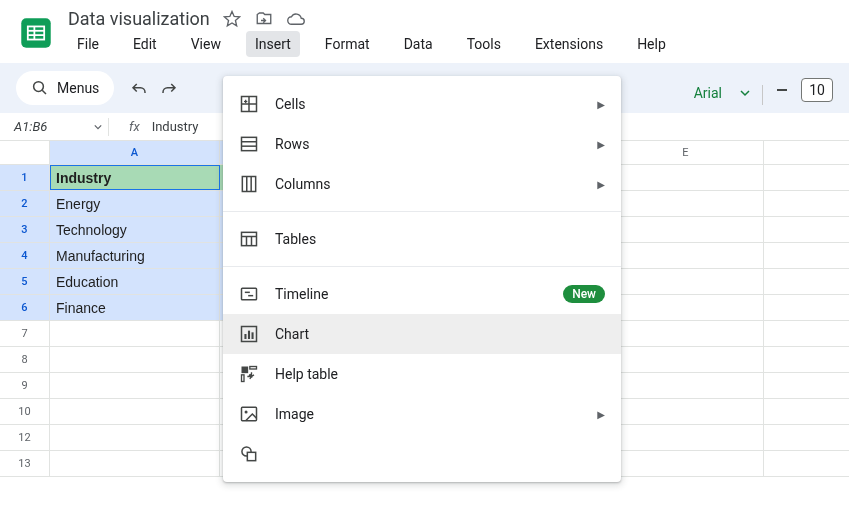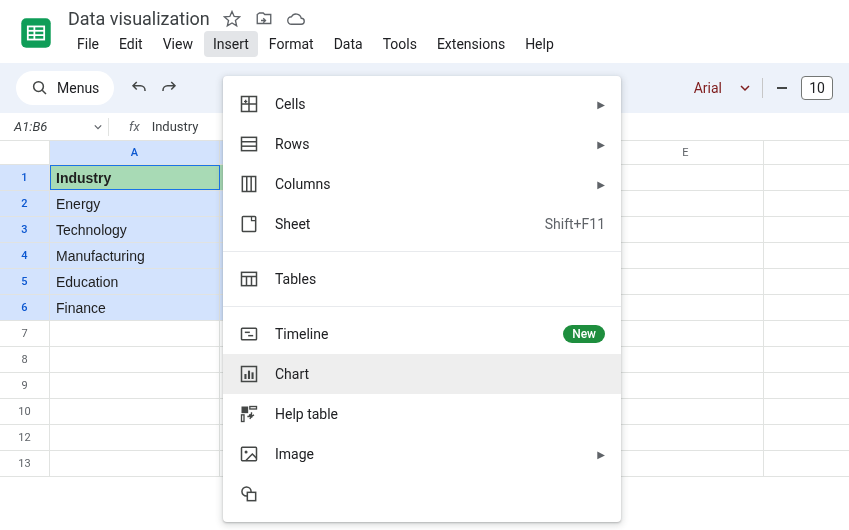--- a/index.html
+++ b/index.html
@@ -7,30 +7,30 @@
     
     .header { padding: 8px 16px 0; }
     .title-row { display: flex; align-items: center; gap: 8px; }
     .sheets-logo { width: 40px; height: 40px; display: flex; align-items: center; justify-content: center; }
     .sheets-logo svg { width: 36px; height: 36px; }
     .doc-info { flex: 1; }
     .doc-title-row { display: flex; align-items: center; gap: 12px; padding-left: 4px; }
     .doc-title { font-size: 18px; color: #3c4043; font-weight: 400; }
     .title-icon { width: 20px; height: 20px; color: #5f6368; cursor: pointer; display: flex; align-items: center; justify-content: center; }
     
-    .menubar { display: flex; gap: 2px; padding-left: 4px; margin-top: 2px; }
+    .menubar { display: flex; gap: 16px; padding-left: 4px; margin-top: 2px; }
     .menu-item { padding: 5px 9px; font-size: 14px; color: #202124; cursor: pointer; border-radius: 4px; }
     .menu-item.active { background: #e3e5e8; }
     
     .toolbar-wrap { padding: 8px 16px; background: #edf2fa; border-radius: 0; margin-top: 6px; }
-    .toolbar { display: flex; align-items: center; background: #edf2fa; }
+    .toolbar { display: flex; align-items: flex-end; background: #edf2fa; }
     .search-pill { display: flex; align-items: center; gap: 8px; background: #fff; border-radius: 20px; padding: 7px 14px; cursor: pointer; border: 1px solid transparent; }
     .tb-btn { width: 30px; height: 30px; display: flex; align-items: center; justify-content: center; color: #444746; cursor: pointer; border-radius: 4px; }
     .tb-sep { width: 1px; height: 20px; background: #c7c7c7; margin: 0 4px; }
-    .font-select { display: flex; align-items: center; gap: 18px; padding: 4px 8px; cursor: pointer; color: #7f1d1d; border-radius: 4px; }
+    .font-select { display: flex; align-items: center; gap: 18px; padding: 4px 8px; cursor: pointer; color: #15803d; border-radius: 4px; }
     .size-box { display: flex; align-items: center; gap: 4px; }
     .size-input { width: 32px; height: 24px; border: 1px solid #747775; border-radius: 4px; text-align: center; font-size: 14px; background: #fff; display: flex; align-items: center; justify-content: center; }
     
     .formula-row { display: flex; align-items: center; border-bottom: 1px solid #e1e3e1; height: 28px; padding: 0 8px; }
     .name-box { display: flex; align-items: center; gap: 6px; width: 100px; padding: 2px 6px; font-size: 13px; color: #3c4043; font-style: italic; }
     .fx-label { font-style: italic; color: #5f6368; font-size: 13px; padding: 0 8px; margin-left: 12px; }
     .fx-sep { width: 1px; height: 18px; background: #e1e3e1; }
     .formula-val { font-size: 13px; color: #3c4043; padding-left: 4px; }
     
     .grid { position: relative; }
@@ -307,30 +307,20 @@
       <span class="dd-icon">
         <svg class="icon-svg" viewBox="0 0 24 24">
           <rect x="4" y="3" width="16" height="18" fill="none" stroke="currentColor" stroke-width="1.8"></rect>
           <line x1="9.3" y1="3" x2="9.3" y2="21" stroke="currentColor" stroke-width="1.8"></line>
           <line x1="14.6" y1="3" x2="14.6" y2="21" stroke="currentColor" stroke-width="1.8"></line>
         </svg>
       </span>
       <span class="dd-label">Columns</span>
       <span class="dd-arrow">▶</span>
     </div>
-    <div class="dd-item">
-      <span class="dd-icon">
-        <svg class="icon-svg" viewBox="0 0 24 24">
-          <rect x="4" y="3" width="16" height="18" rx="1" fill="none" stroke="currentColor" stroke-width="1.8"></rect>
-          <path d="M15 3v5h5" fill="none" stroke="currentColor" stroke-width="1.5"></path>
-        </svg>
-      </span>
-      <span class="dd-label">Sheet</span>
-      <span class="dd-shortcut">Shift+F11</span>
-    </div>
     <div class="dd-sep"></div>
     <div class="dd-item">
       <span class="dd-icon">
         <svg class="icon-svg" viewBox="0 0 24 24">
           <rect x="3" y="4" width="18" height="16" fill="none" stroke="currentColor" stroke-width="1.8"></rect>
           <line x1="3" y1="9" x2="21" y2="9" stroke="currentColor" stroke-width="1.8"></line>
           <line x1="9" y1="9" x2="9" y2="20" stroke="currentColor" stroke-width="1.8"></line>
           <line x1="15" y1="9" x2="15" y2="20" stroke="currentColor" stroke-width="1.8"></line>
         </svg>
       </span>

